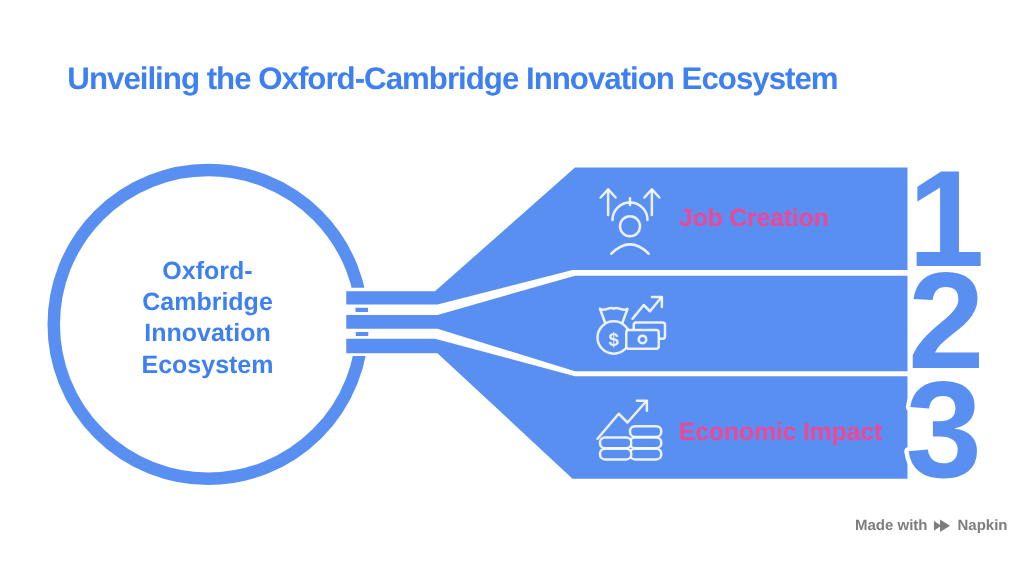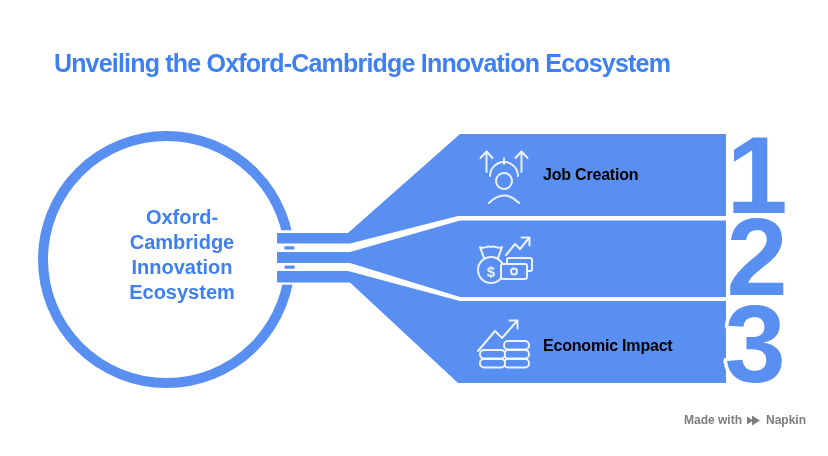--- a/index.html
+++ b/index.html
@@ -5,27 +5,27 @@
   html,body{margin:0;padding:0;background:#ffffff;}
   .stage{
     position:relative;width:828px;height:456px;background:#ffffff;overflow:hidden;
     font-family:"Liberation Sans",sans-serif;
   }
   .title{
     position:absolute;left:0;top:49px;width:724px;text-align:center;
     font-size:25px;font-weight:700;letter-spacing:-0.8px;color:#3e80f2;
   }
   .hub-label{
-    position:absolute;left:72px;top:205px;width:220px;text-align:center;
+    position:absolute;left:56px;top:205px;width:220px;text-align:center;
     font-size:20px;font-weight:700;line-height:25px;color:#3e80f2;
     white-space:pre-line;
   }
   .item-label{
     position:absolute;left:543px;width:190px;
-    font-size:16px;font-weight:700;letter-spacing:-0.2px;line-height:20px;color:#000000;
+    font-size:20px;font-weight:700;letter-spacing:-0.2px;line-height:20px;color:#ec4899;
   }
   .item-label.l1{top:165px;}
   .item-label.l2{top:248px;}
   .item-label.l3{top:336px;}
   .watermark{
     position:absolute;right:22px;top:412px;height:16px;
     display:flex;align-items:center;gap:5px;
     font-size:12px;font-weight:600;color:#7d7d7d;text-decoration:none;
   }
   .watermark svg{display:block;}

